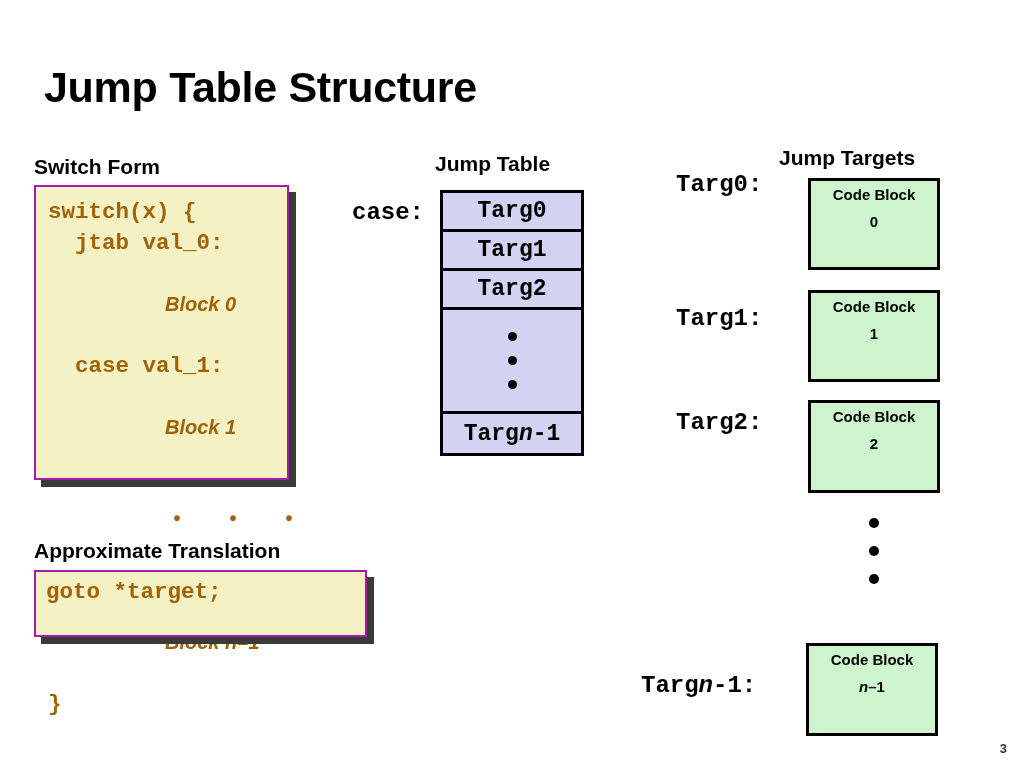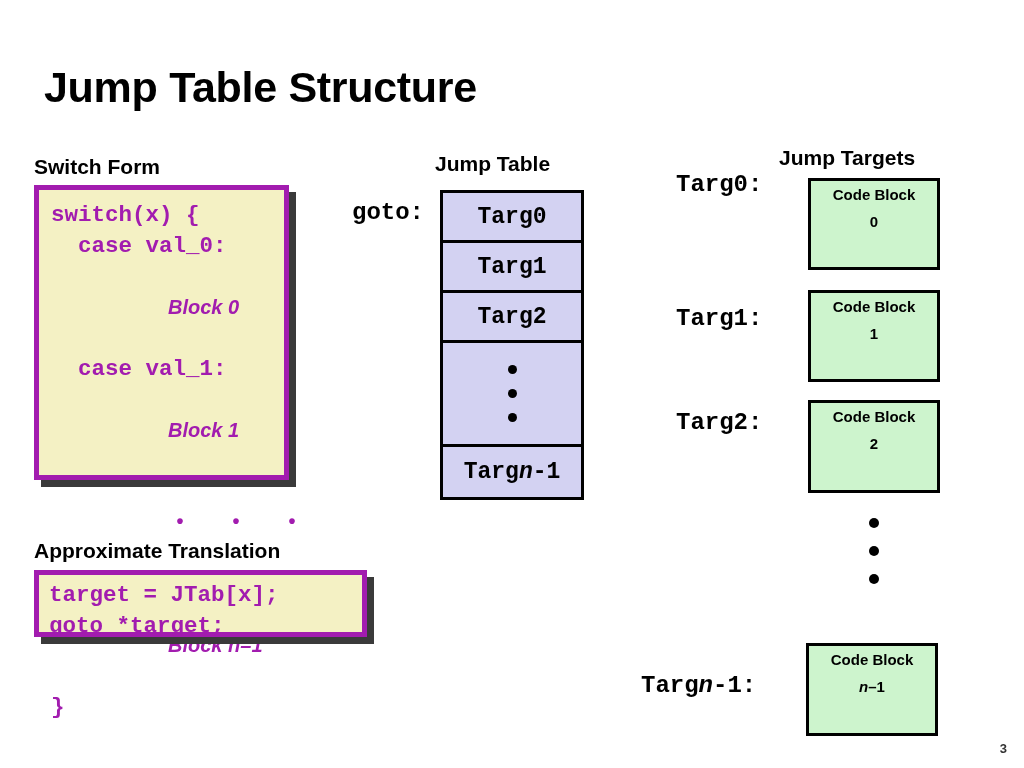--- a/index.html
+++ b/index.html
@@ -43,26 +43,26 @@
   }
   #heading-switch-form { left: 34px; top: 155px; }
   #heading-jump-table  { left: 435px; top: 152px; }
   #heading-jump-targets{ left: 779px; top: 146px; }
   #heading-approx      { left: 34px; top: 539px; }
 
   
   .codebox {
     position: absolute;
     background: #F4F1C4;
-    border: 5px solid #a21caf;
+    border: 2px solid #a21caf;
     box-shadow: 7px 7px 0 0 #3a3a3a;
     box-sizing: border-box;
     font-family: "Liberation Mono", monospace;
     font-weight: bold;
-    color: #a21caf;
+    color: #a16207;
   }
   #switch-form-box {
     left: 34px;
     top: 185px;
     width: 255px;
     height: 295px;
     padding: 10px 12px 8px 12px;
     font-size: 22.5px;
     line-height: 30.5px;
   }
@@ -108,21 +108,21 @@
     top: 190px;
     width: 144px;
     border: 3px solid #000000;
     box-sizing: border-box;
     background: #D3D2F2;
   }
   .jt-cell {
     background: #D3D2F2;
     border-bottom: 3px solid #000000;
     box-sizing: border-box;
-    height: 50px;
+    height: 39px;
     display: flex;
     align-items: center;
     justify-content: center;
     font-family: "Liberation Mono", monospace;
     font-weight: bold;
     font-size: 23px;
     white-space: nowrap;
   }
   .jt-cell:last-child { border-bottom: none; }
   .jt-cell.dots {
@@ -198,48 +198,47 @@
 <body>
 
 <div class="slide">
 
   <div class="slide-title">Jump Table Structure</div>
 
   <div class="heading" id="heading-switch-form">Switch Form</div>
 
   <div class="codebox" id="switch-form-box">
     <div class="code-line">switch(x) {</div>
-    <div class="code-line">  case val_0:</div>
+    <div class="code-line">  jtab val_0:</div>
     <div class="code-line">
       <span style="display:inline-block;width:36px"></span><span class="block-label">Block</span><span class="block-label num"> 0</span>
     </div>
     <div class="code-line">  case val_1:</div>
     <div class="code-line">
       <span style="display:inline-block;width:36px"></span><span class="block-label">Block</span><span class="block-label num"> 1</span>
     </div>
     <div class="code-line">
       <span style="display:inline-block;width:42px"></span><span class="hdots">• • •</span>
     </div>
     <div class="code-line"><span>  case val_</span><span class="ital">n</span><span>-1:</span></div>
     <div class="code-line">
       <span style="display:inline-block;width:36px"></span><span class="block-label">Block</span><span class="block-label"> n</span><span class="block-label num">–1</span>
     </div>
     <div class="code-line">}</div>
   </div>
 
   <div class="heading" id="heading-approx">Approximate Translation</div>
 
   <div class="codebox" id="approx-translation-box">
-    <div class="code-line">target = JTab[x];</div>
     <div class="code-line">goto *target;</div>
   </div>
 
   <div class="heading" id="heading-jump-table">Jump Table</div>
 
-  <div id="jtab-label">goto:</div>
+  <div id="jtab-label">case:</div>
 
   <div id="jump-table">
     <div class="jt-cell">Targ0</div>
     <div class="jt-cell">Targ1</div>
     <div class="jt-cell">Targ2</div>
     <div class="jt-cell dots">
       <span class="vdot"></span>
       <span class="vdot"></span>
       <span class="vdot"></span>
     </div>

